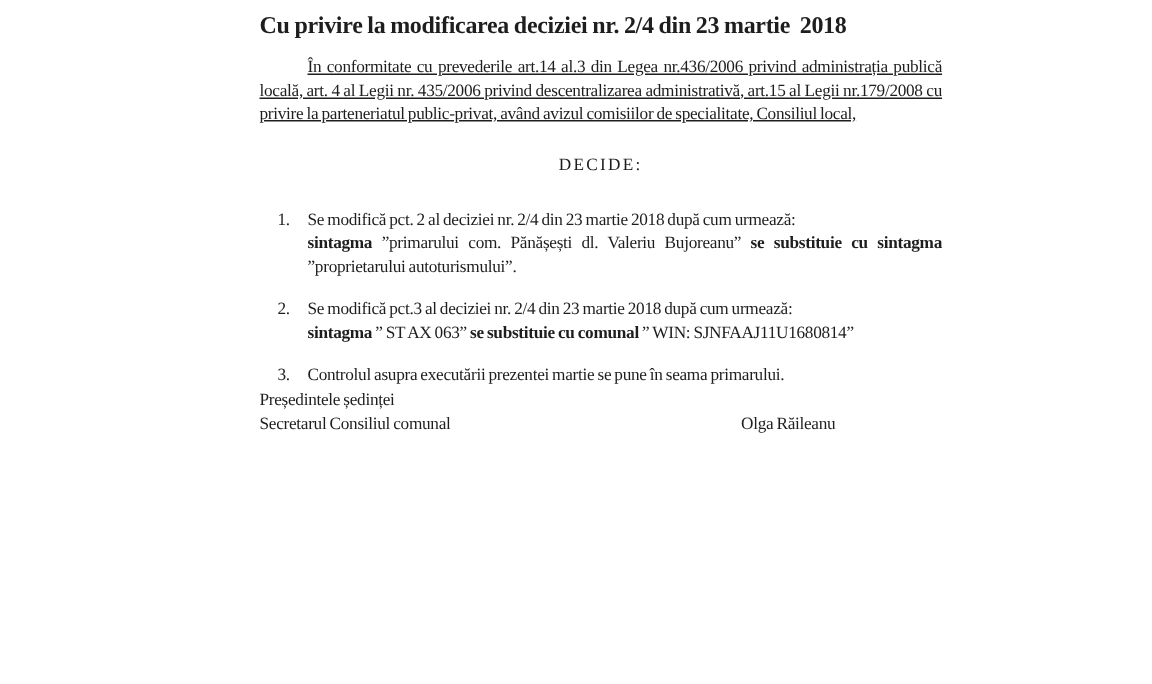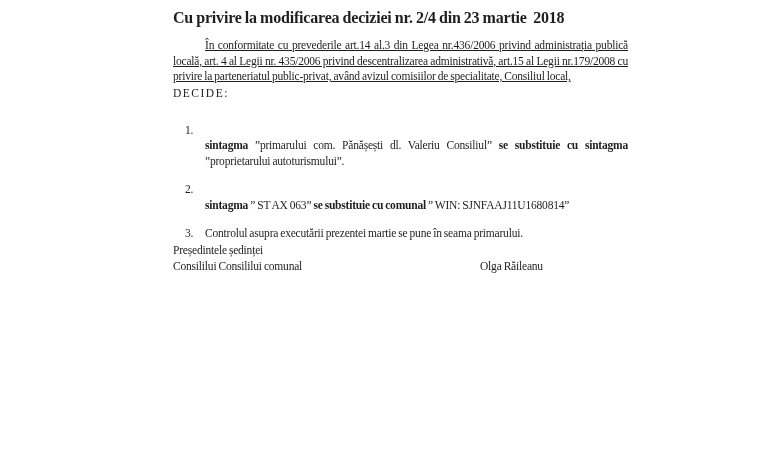--- a/index.html
+++ b/index.html
@@ -31,21 +31,22 @@
     white-space: pre-wrap;
   }
   .preamble {
     margin: 12px 0 0 0;
     text-align: justify;
     text-indent: 32px;
     line-height: 15.5px;
     text-decoration: underline;
   }
   .decide {
-    margin-top: 0;
+    margin-top: 17px;
+    text-align: center;
     line-height: 16px;
     letter-spacing: 1.5px;
     word-spacing: 0;
   }
   .list {
     margin-top: 22px;
   }
   .item {
     display: flex;
     margin-top: 13px;
@@ -61,64 +62,64 @@
     flex: 1;
     text-align: justify;
   }
   .bold { font-weight: bold; margin-top: 28px; }
   .signature {
     line-height: 16px;
   }
   .sig-row { position: relative; }
   .sig-name {
     position: absolute;
-    left: 307px;
+    left: 321px;
     top: 0;
     white-space: nowrap;
   }
 </style>
 </head>
 <body>
 
 <div class="page">
 
   <div class="doc-title">Cu privire la modificarea deciziei nr. 2/4 din 23 martie  2018</div>
 
   <p class="preamble">În conformitate cu prevederile art.14 al.3 din Legea nr.436/2006 privind administrația publică locală, art. 4 al Legii nr. 435/2006 privind descentralizarea administrativă, art.15 al Legii nr.179/2008 cu privire la parteneriatul public-privat, având avizul comisiilor de specialitate, Consiliul local,</p>
 
   <div class="decide">DECIDE:</div>
 
   <div class="list">
 
     <div class="item">
       <span class="num">1.</span>
       <div class="txt">
-        <br>
-        <span class="bold">sintagma</span><span> ”primarului com. Pănășești dl. Valeriu Consiliul” </span><span class="bold">se substituie cu sintagma</span><span> ”proprietarului autoturismului”.</span>
+        <span>Se modifică pct. 2 al deciziei nr. 2/4 din 23 martie 2018 după cum urmează:</span><br>
+        <span class="bold">sintagma</span><span> ”primarului com. Pănășești dl. Valeriu Bujoreanu” </span><span class="bold">se substituie cu sintagma</span><span> ”proprietarului autoturismului”.</span>
       </div>
     </div>
 
     <div class="item">
       <span class="num">2.</span>
       <div class="txt">
-        <br>
+        <span>Se modifică pct.3 al deciziei nr. 2/4 din 23 martie 2018 după cum urmează:</span><br>
         <span class="bold">sintagma</span><span> ” ST AX 063” </span><span class="bold">se substituie cu comunal</span><span> ” WIN: SJNFAAJ11U1680814”</span>
       </div>
     </div>
 
     <div class="item">
       <span class="num">3.</span>
       <div class="txt">
         <span>Controlul asupra executării prezentei martie se pune în seama primarului.</span>
       </div>
     </div>
 
   </div>
 
   <div class="signature">
     <div class="sig-row">Președintele ședinței</div>
     <div class="sig-row">
-      <span>Consililui Consililui comunal</span>
+      <span>Secretarul Consiliul comunal</span>
       <span class="sig-name">Olga Răileanu</span>
     </div>
   </div>
 
 </div>
 
 </body></html>

